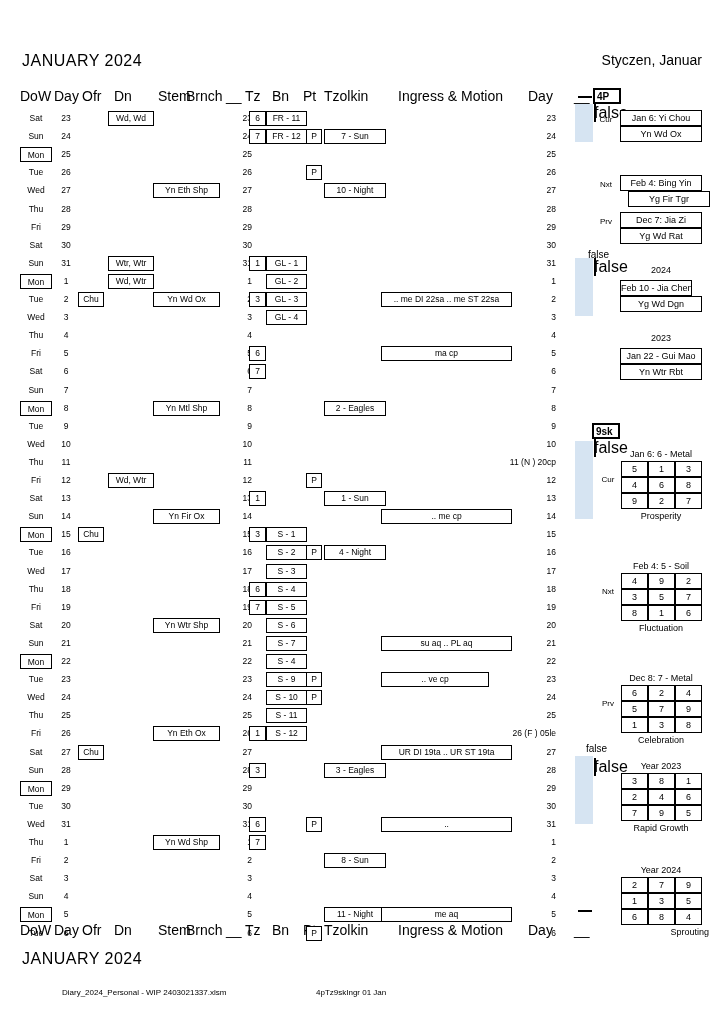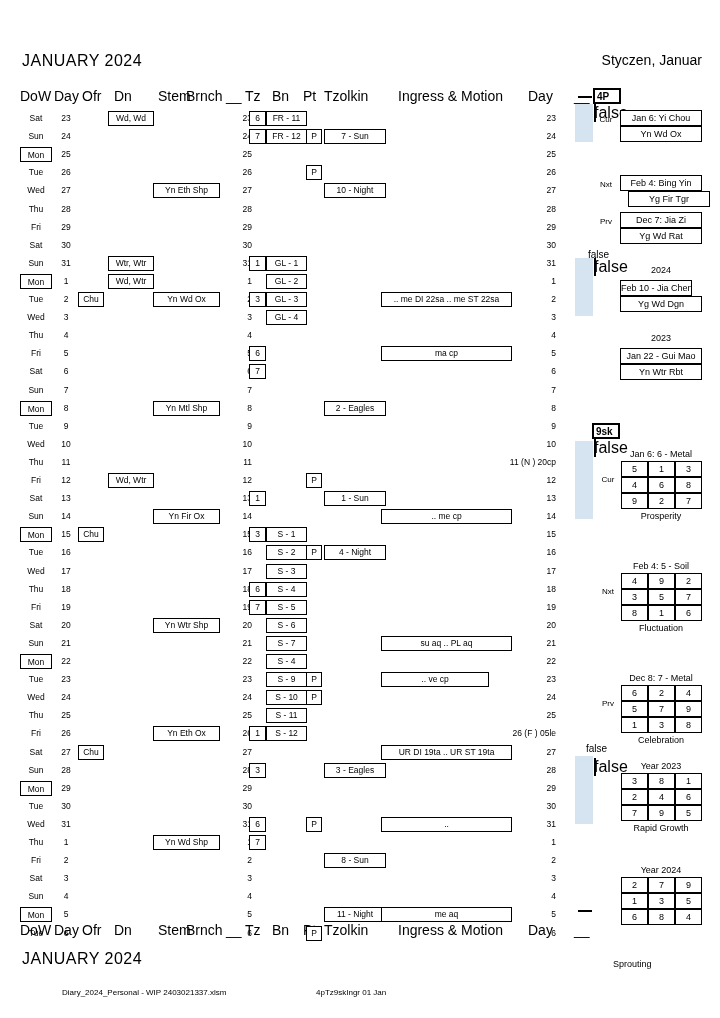--- a/index.html
+++ b/index.html
@@ -421,16 +421,16 @@
       <div class="lbl9" style="left: 613px; top: 864px; width: 96px; text-align: center;">Year   2024</div>
       <div class="sqbox" style="left: 621px; top: 877px; width: 27px; border-width: 1.1px; font-size: 9px; line-height: 14px; height: 16px;">2</div>
       <div class="sqbox" style="left: 648px; top: 877px; width: 27px; border-width: 1.1px; font-size: 9px; line-height: 14px; height: 16px;">7</div>
       <div class="sqbox" style="left: 675px; top: 877px; width: 27px; border-width: 1.1px; font-size: 9px; line-height: 14px; height: 16px;">9</div>
       <div class="sqbox" style="left: 621px; top: 893px; width: 27px; border-width: 1.1px; font-size: 9px; line-height: 14px; height: 16px;">1</div>
       <div class="sqbox" style="left: 648px; top: 893px; width: 27px; border-width: 1.1px; font-size: 9px; line-height: 14px; height: 16px;">3</div>
       <div class="sqbox" style="left: 675px; top: 893px; width: 27px; border-width: 1.1px; font-size: 9px; line-height: 14px; height: 16px;">5</div>
       <div class="sqbox" style="left: 621px; top: 909px; width: 27px; border-width: 1.1px; font-size: 9px; line-height: 14px; height: 16px;">6</div>
       <div class="sqbox" style="left: 648px; top: 909px; width: 27px; border-width: 1.1px; font-size: 9px; line-height: 14px; height: 16px;">8</div>
       <div class="sqbox" style="left: 675px; top: 909px; width: 27px; border-width: 1.1px; font-size: 9px; line-height: 14px; height: 16px;">4</div>
-      <div class="lbl9" style="left: 613px; top: 958px; width: 96px; text-align: left;">Sprouting</div>
+      <div class="lbl9" style="left: 613px; top: 926px; width: 96px; text-align: right;">Sprouting</div>
     </div>
 
 </div>
 
 </body></html>

